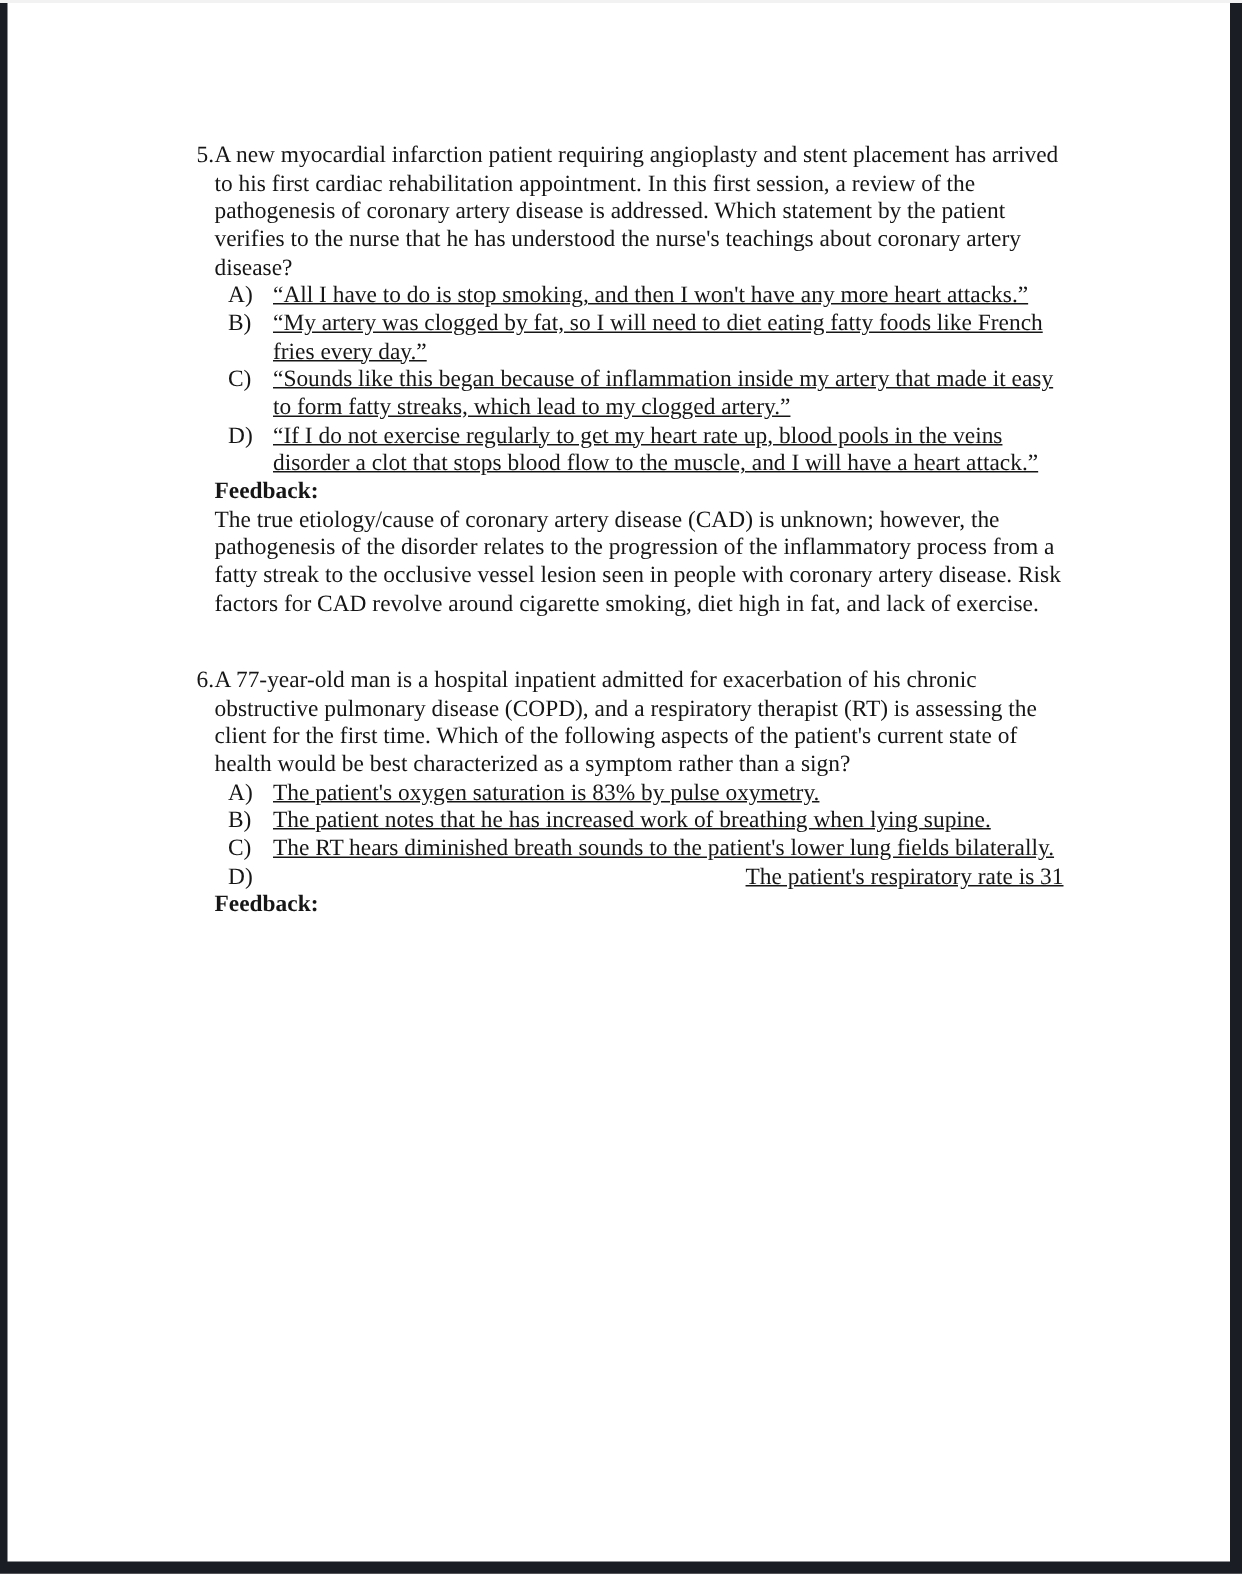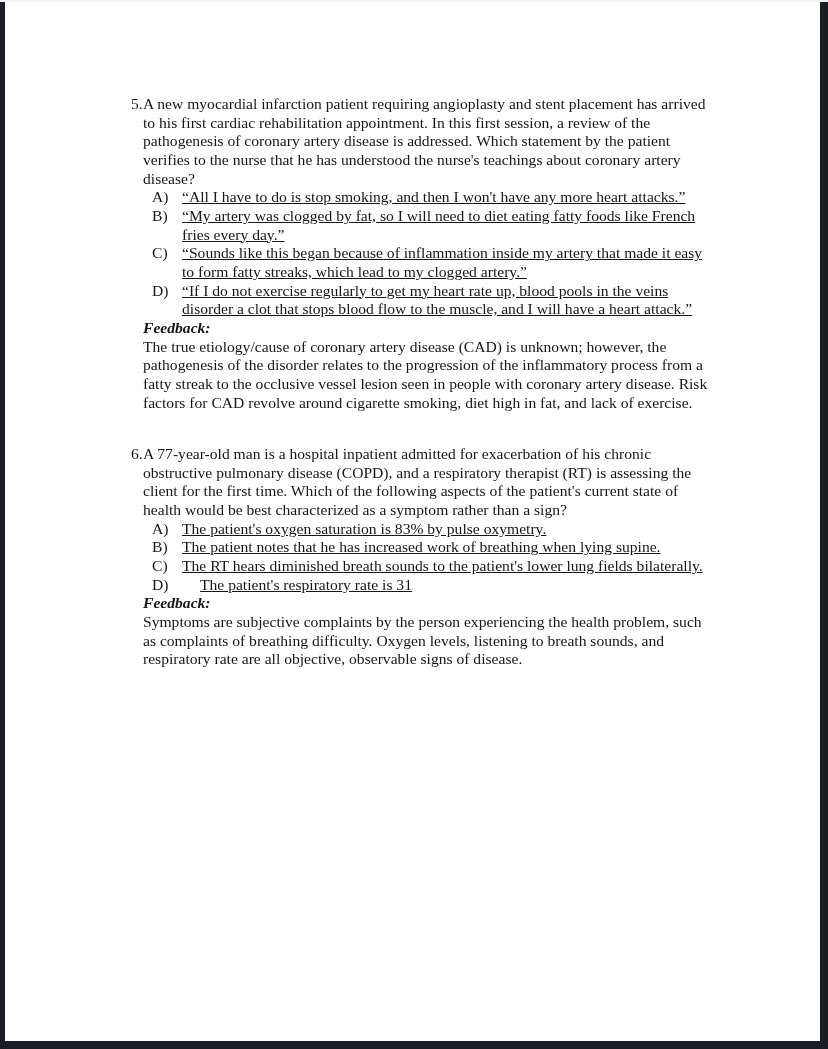--- a/index.html
+++ b/index.html
@@ -44,22 +44,22 @@
   .qbody { flex: 1; min-width: 0; }
   .opt {
     display: flex;
     margin-left: 9px;
   }
   .optlabel {
     flex: 0 0 30px;
     width: 30px;
   }
   .opttext { flex: 1; min-width: 0; text-decoration: underline; }
-  .opt.extra-indent .opttext { padding-left: 18px; }
-  .fb-label { font-weight: bold; font-style: italic; }
+  .opt.extra-indent .opttext { padding-left: 18px; text-align: right; }
+  .fb-label { font-weight: bold; }
 </style>
 </head>
 <body>
 
 <div class="viewer">
   <div class="top-strip"></div>
   <div class="page">
 
     <div class="question">
       <span class="qnum">5.</span>
@@ -100,18 +100,17 @@
         </div>
         <div class="opt">
           <span class="optlabel">C)</span>
           <span class="opttext">The RT hears diminished breath sounds to the patient's lower lung fields bilaterally.</span>
         </div>
         <div class="opt extra-indent">
           <span class="optlabel">D)</span>
           <span class="opttext">The patient's respiratory rate is 31</span>
         </div>
         <div class="fb-label">Feedback:</div>
-        <div class="fb">Symptoms are subjective complaints by the person experiencing the health problem, such as complaints of breathing difficulty. Oxygen levels, listening to breath sounds, and respiratory rate are all objective, observable signs of disease.</div>
       </div>
     </div>
 
   </div>
 </div>
 
 </body></html>

